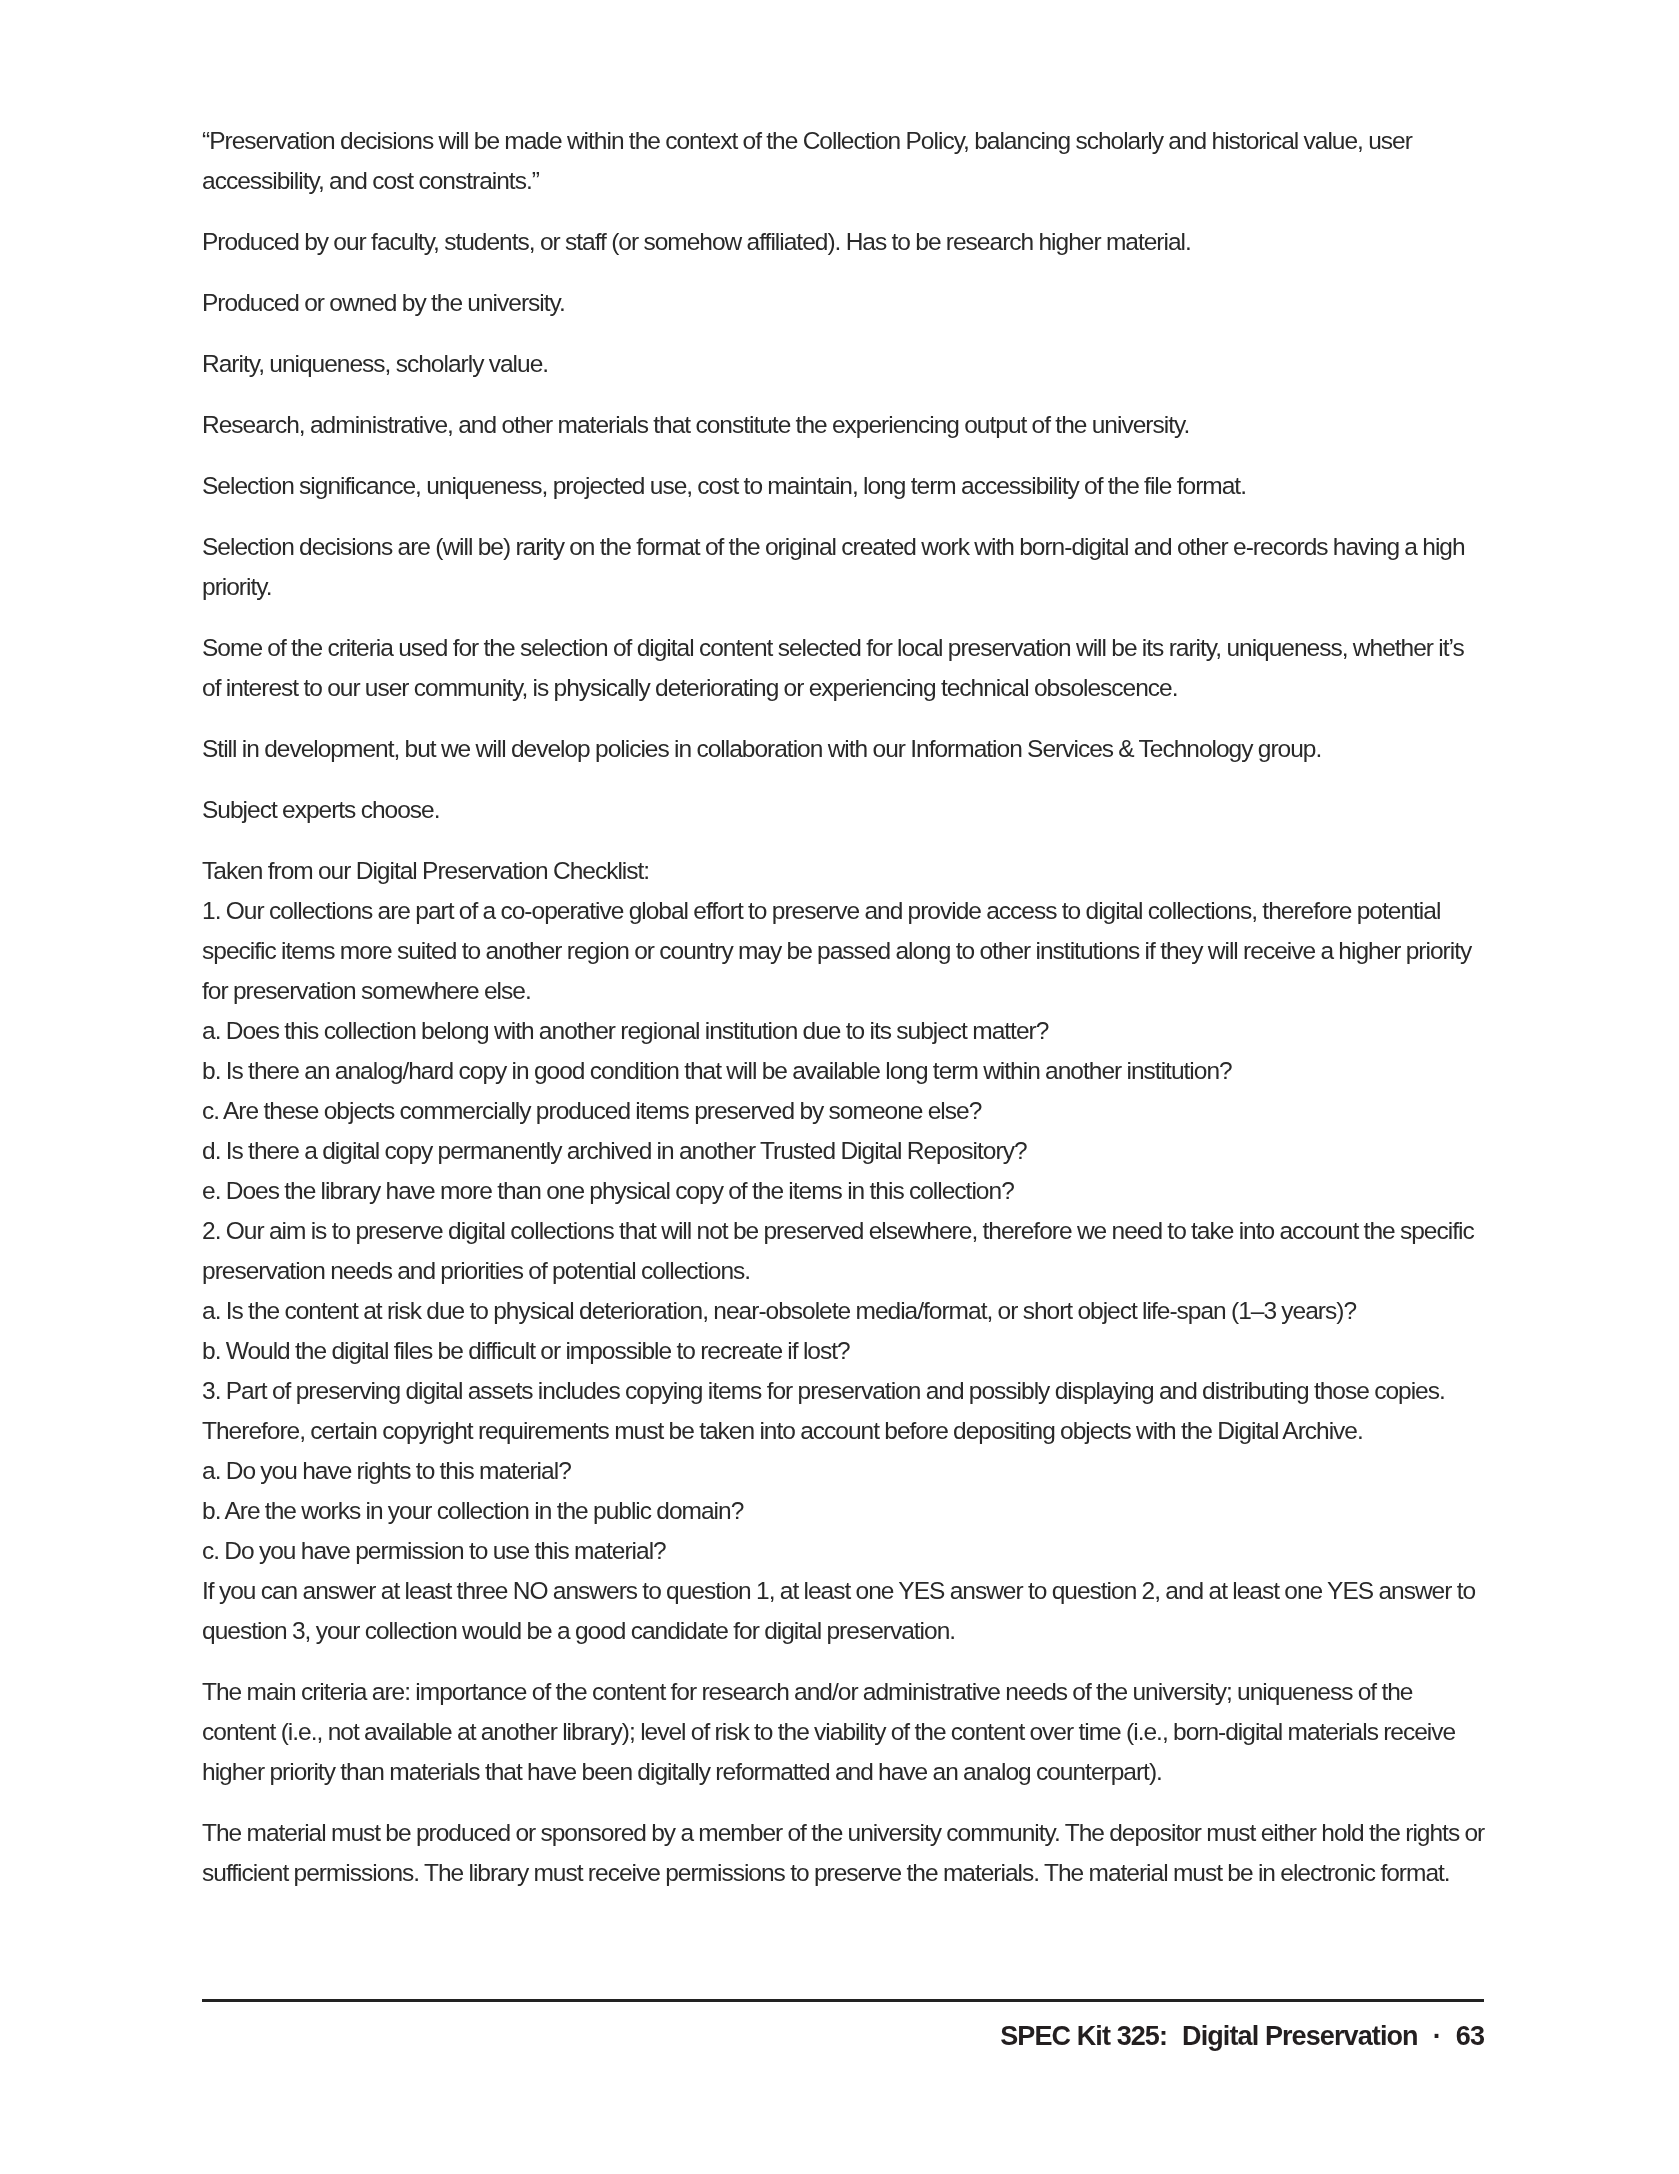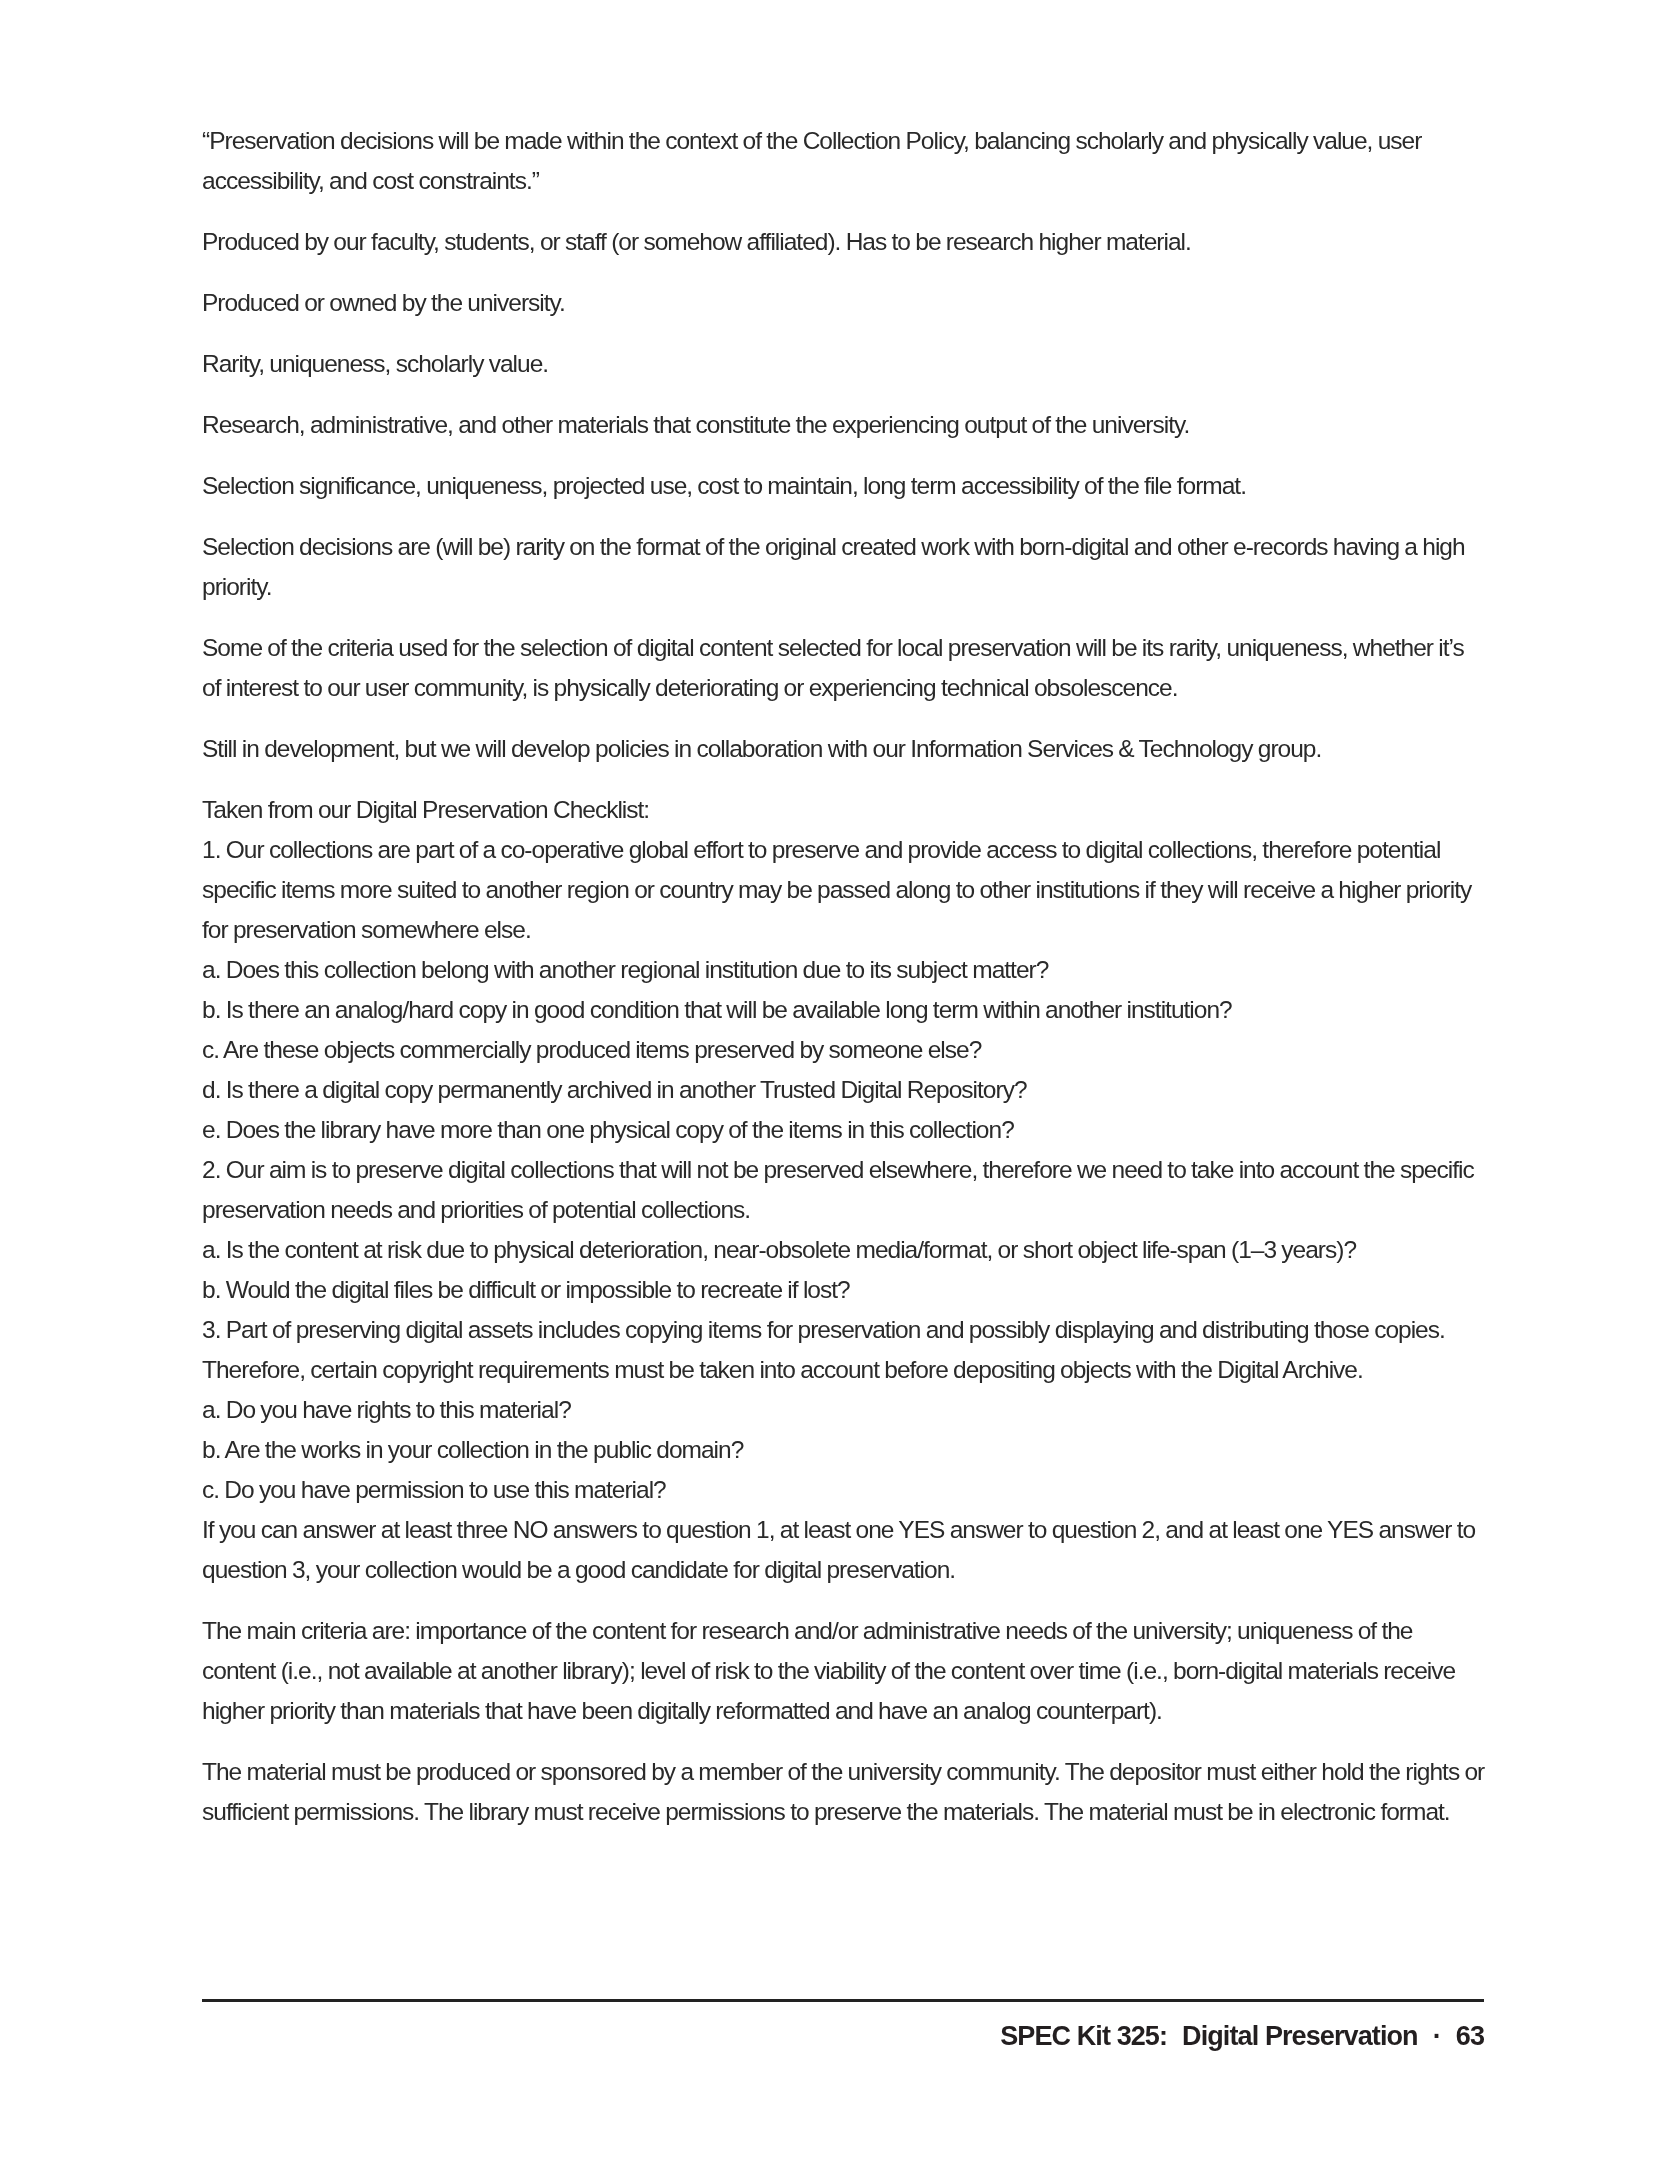--- a/index.html
+++ b/index.html
@@ -53,29 +53,30 @@
   }
   .footer-text .footer-title { margin-left: 15px; }
   .footer-text .footer-sep   { margin-left: 15px; font-weight: bold; }
   .footer-text .footer-page  { margin-left: 15px; }
 </style>
 </head>
 <body>
 
 <div class="page">
   <div class="page-body">
-      <p>“Preservation decisions will be made within the context of the Collection Policy, balancing scholarly and physically value, user accessibility, and cost constraints.”</p>
+      <p>“Preservation decisions will be made within the context of the Collection Policy, balancing scholarly and historical value, user accessibility, and cost constraints.”</p>
       <p>Produced by our faculty, students, or staff (or somehow affiliated). Has to be research higher material.</p>
       <p>Produced or owned by the university.</p>
       <p>Rarity, uniqueness, scholarly value.</p>
       <p>Research, administrative, and other materials that constitute the experiencing output of the university.</p>
       <p>Selection significance, uniqueness, projected use, cost to maintain, long term accessibility of the file format.</p>
       <p>Selection decisions are (will be) rarity on the format of the original created work with born-digital and other e-records having a high priority.</p>
       <p>Some of the criteria used for the selection of digital content selected for local preservation will be its rarity, uniqueness, whether it’s of interest to our user community, is physically deteriorating or experiencing technical obsolescence.</p>
       <p>Still in development, but we will develop policies in collaboration with our Information Services &amp; Technology group.</p>
+      <p>Subject experts choose.</p>
       <p>Taken from our Digital Preservation Checklist:<br>1. Our collections are part of a co-operative global effort to preserve and provide access to digital collections, therefore potential specific items more suited to another region or country may be passed along to other institutions if they will receive a higher priority for preservation somewhere else.<br>a. Does this collection belong with another regional institution due to its subject matter?<br>b. Is there an analog/hard copy in good condition that will be available long term within another institution?<br>c. Are these objects commercially produced items preserved by someone else?<br>d. Is there a digital copy permanently archived in another Trusted Digital Repository?<br>e. Does the library have more than one physical copy of the items in this collection?<br>2. Our aim is to preserve digital collections that will not be preserved elsewhere, therefore we need to take into account the specific preservation needs and priorities of potential collections.<br>a. Is the content at risk due to physical deterioration, near-obsolete media/format, or short object life-span (1–3 years)?<br>b. Would the digital files be difficult or impossible to recreate if lost?<br>3. Part of preserving digital assets includes copying items for preservation and possibly displaying and distributing those copies. Therefore, certain copyright requirements must be taken into account before depositing objects with the Digital Archive.<br>a. Do you have rights to this material?<br>b. Are the works in your collection in the public domain?<br>c. Do you have permission to use this material?<br>If you can answer at least three NO answers to question 1, at least one YES answer to question 2, and at least one YES answer to question 3, your collection would be a good candidate for digital preservation.</p>
       <p>The main criteria are: importance of the content for research and/or administrative needs of the university; uniqueness of the content (i.e., not available at another library); level of risk to the viability of the content over time (i.e., born-digital materials receive higher priority than materials that have been digitally reformatted and have an analog counterpart).</p>
       <p>The material must be produced or sponsored by a member of the university community. The depositor must either hold the rights or sufficient permissions. The library must receive permissions to preserve the materials. The material must be in electronic format.</p>
     </div>
 
   <div class="footer-rule"></div>
 
   <div class="footer-text">
     <span>SPEC Kit 325:</span><span class="footer-title">Digital Preservation</span><span class="footer-sep">·</span><span class="footer-page">63</span>
   </div>

